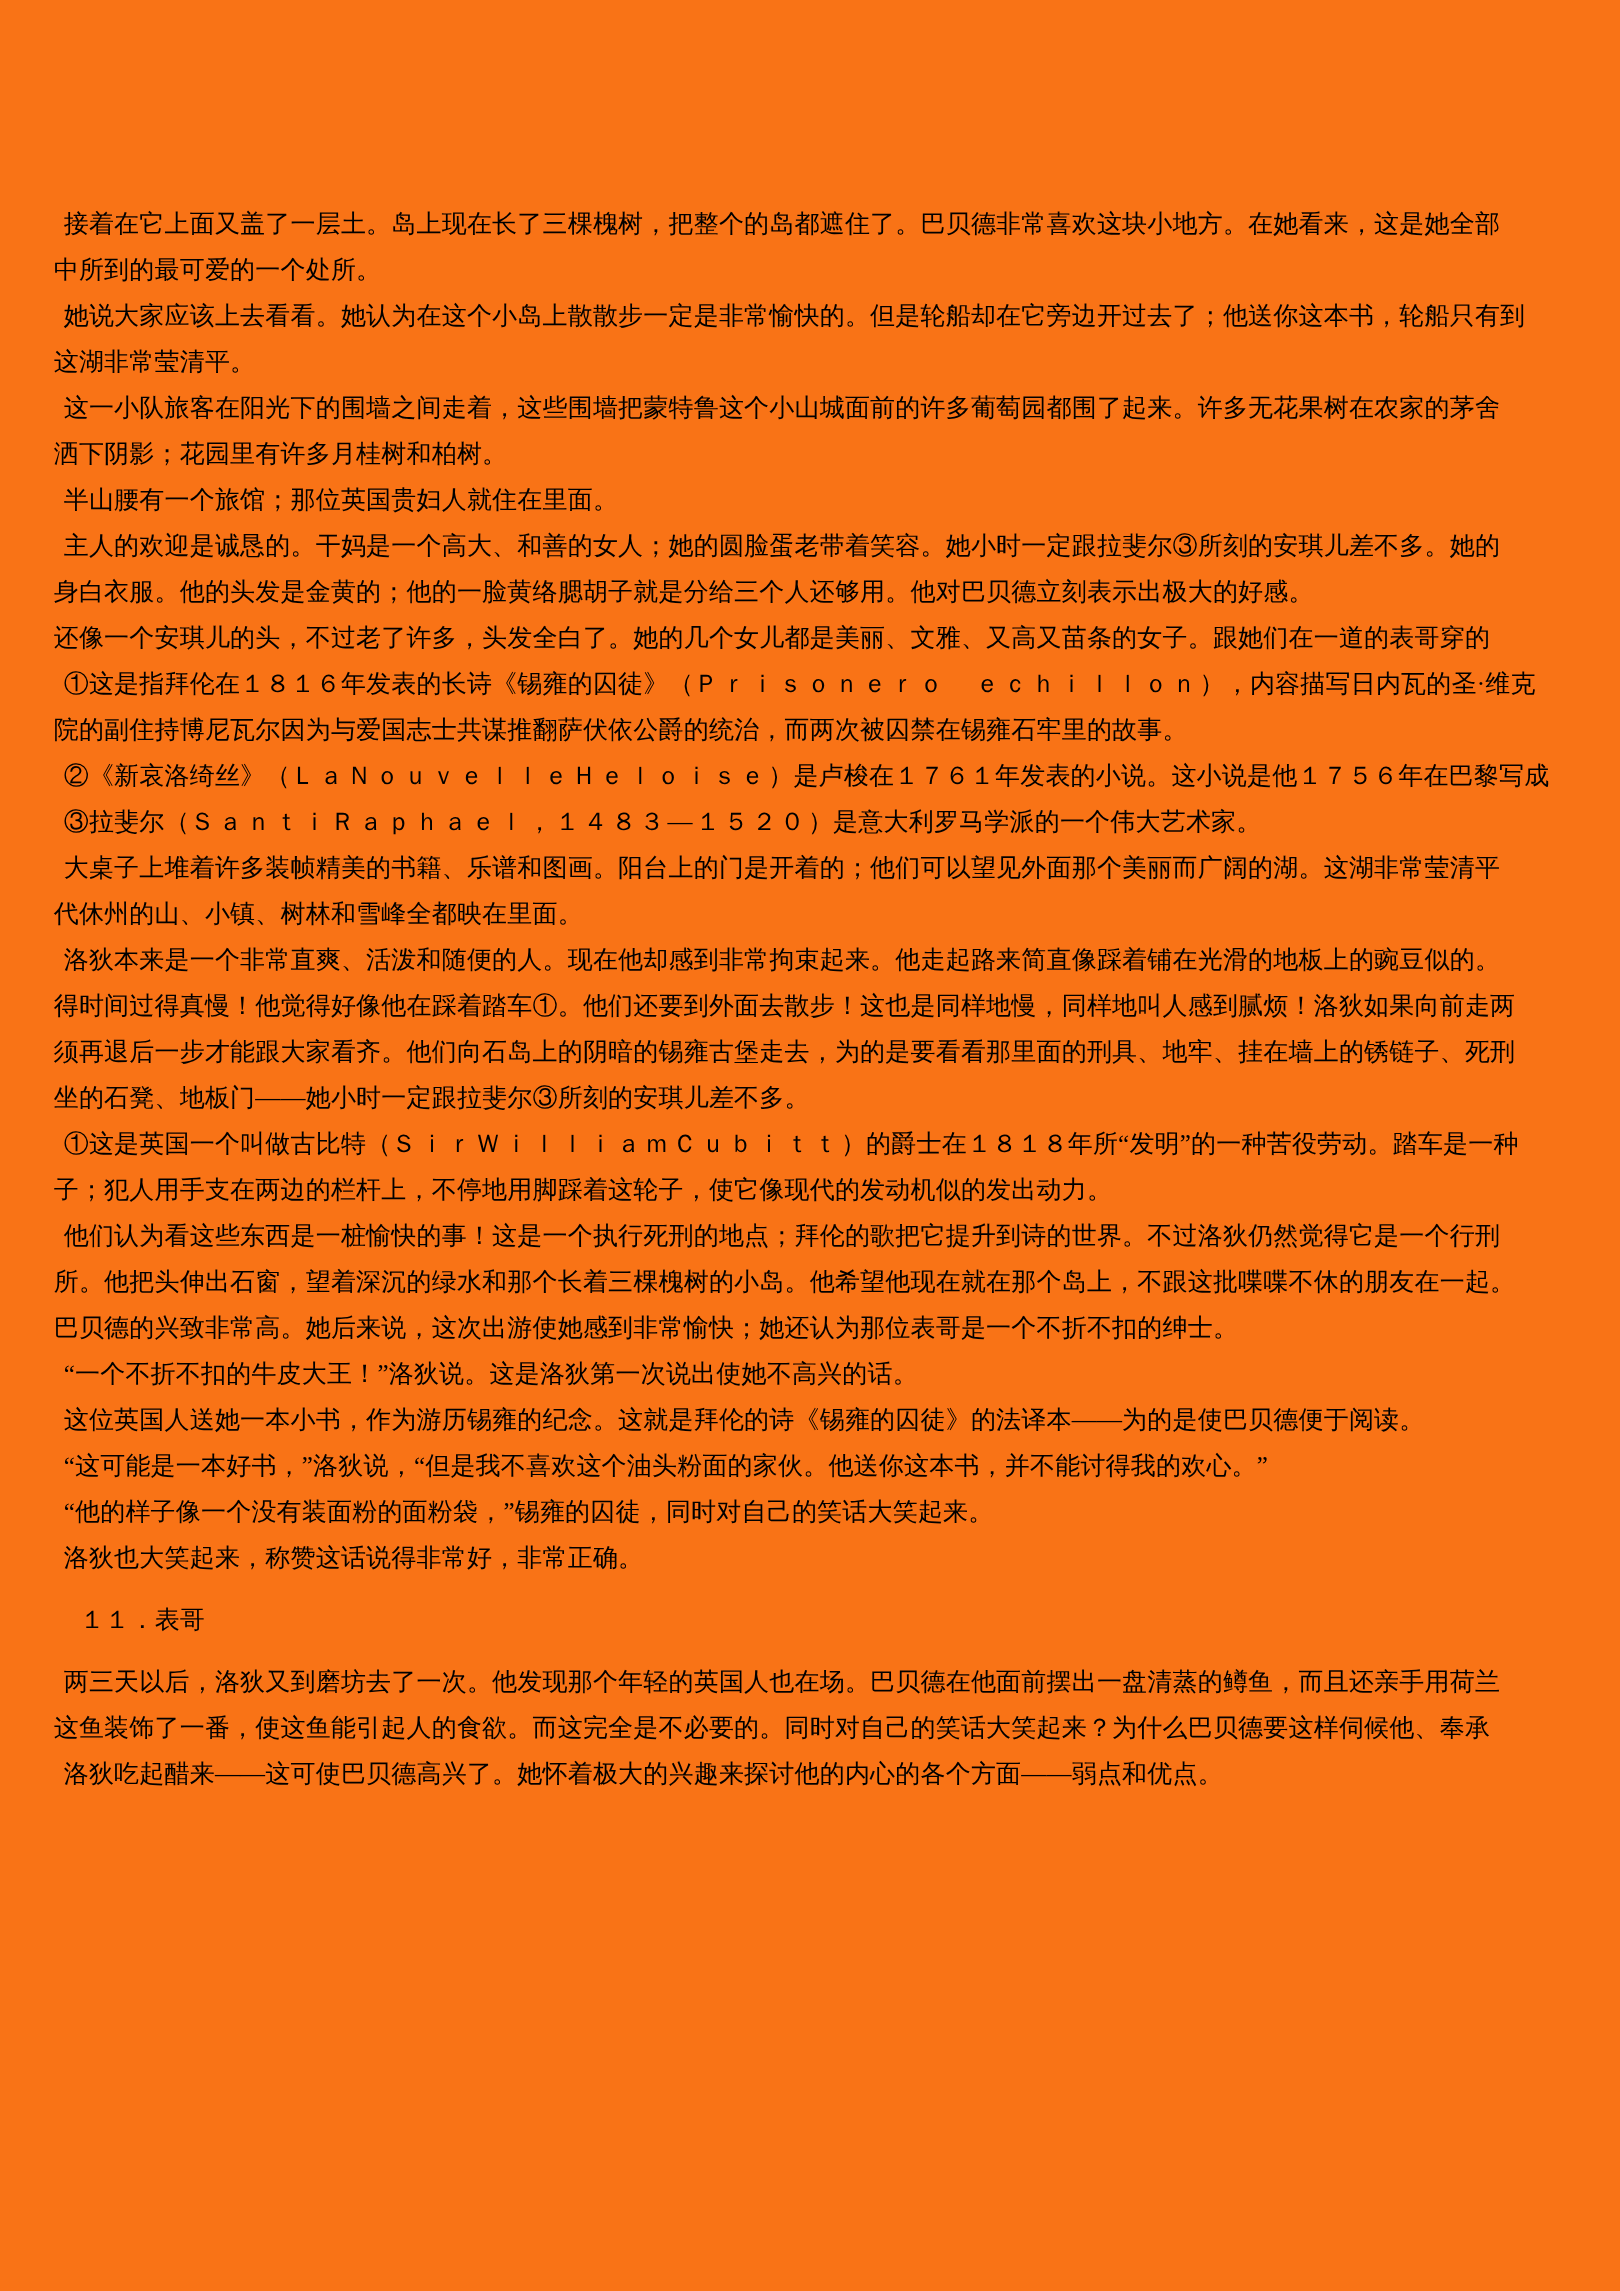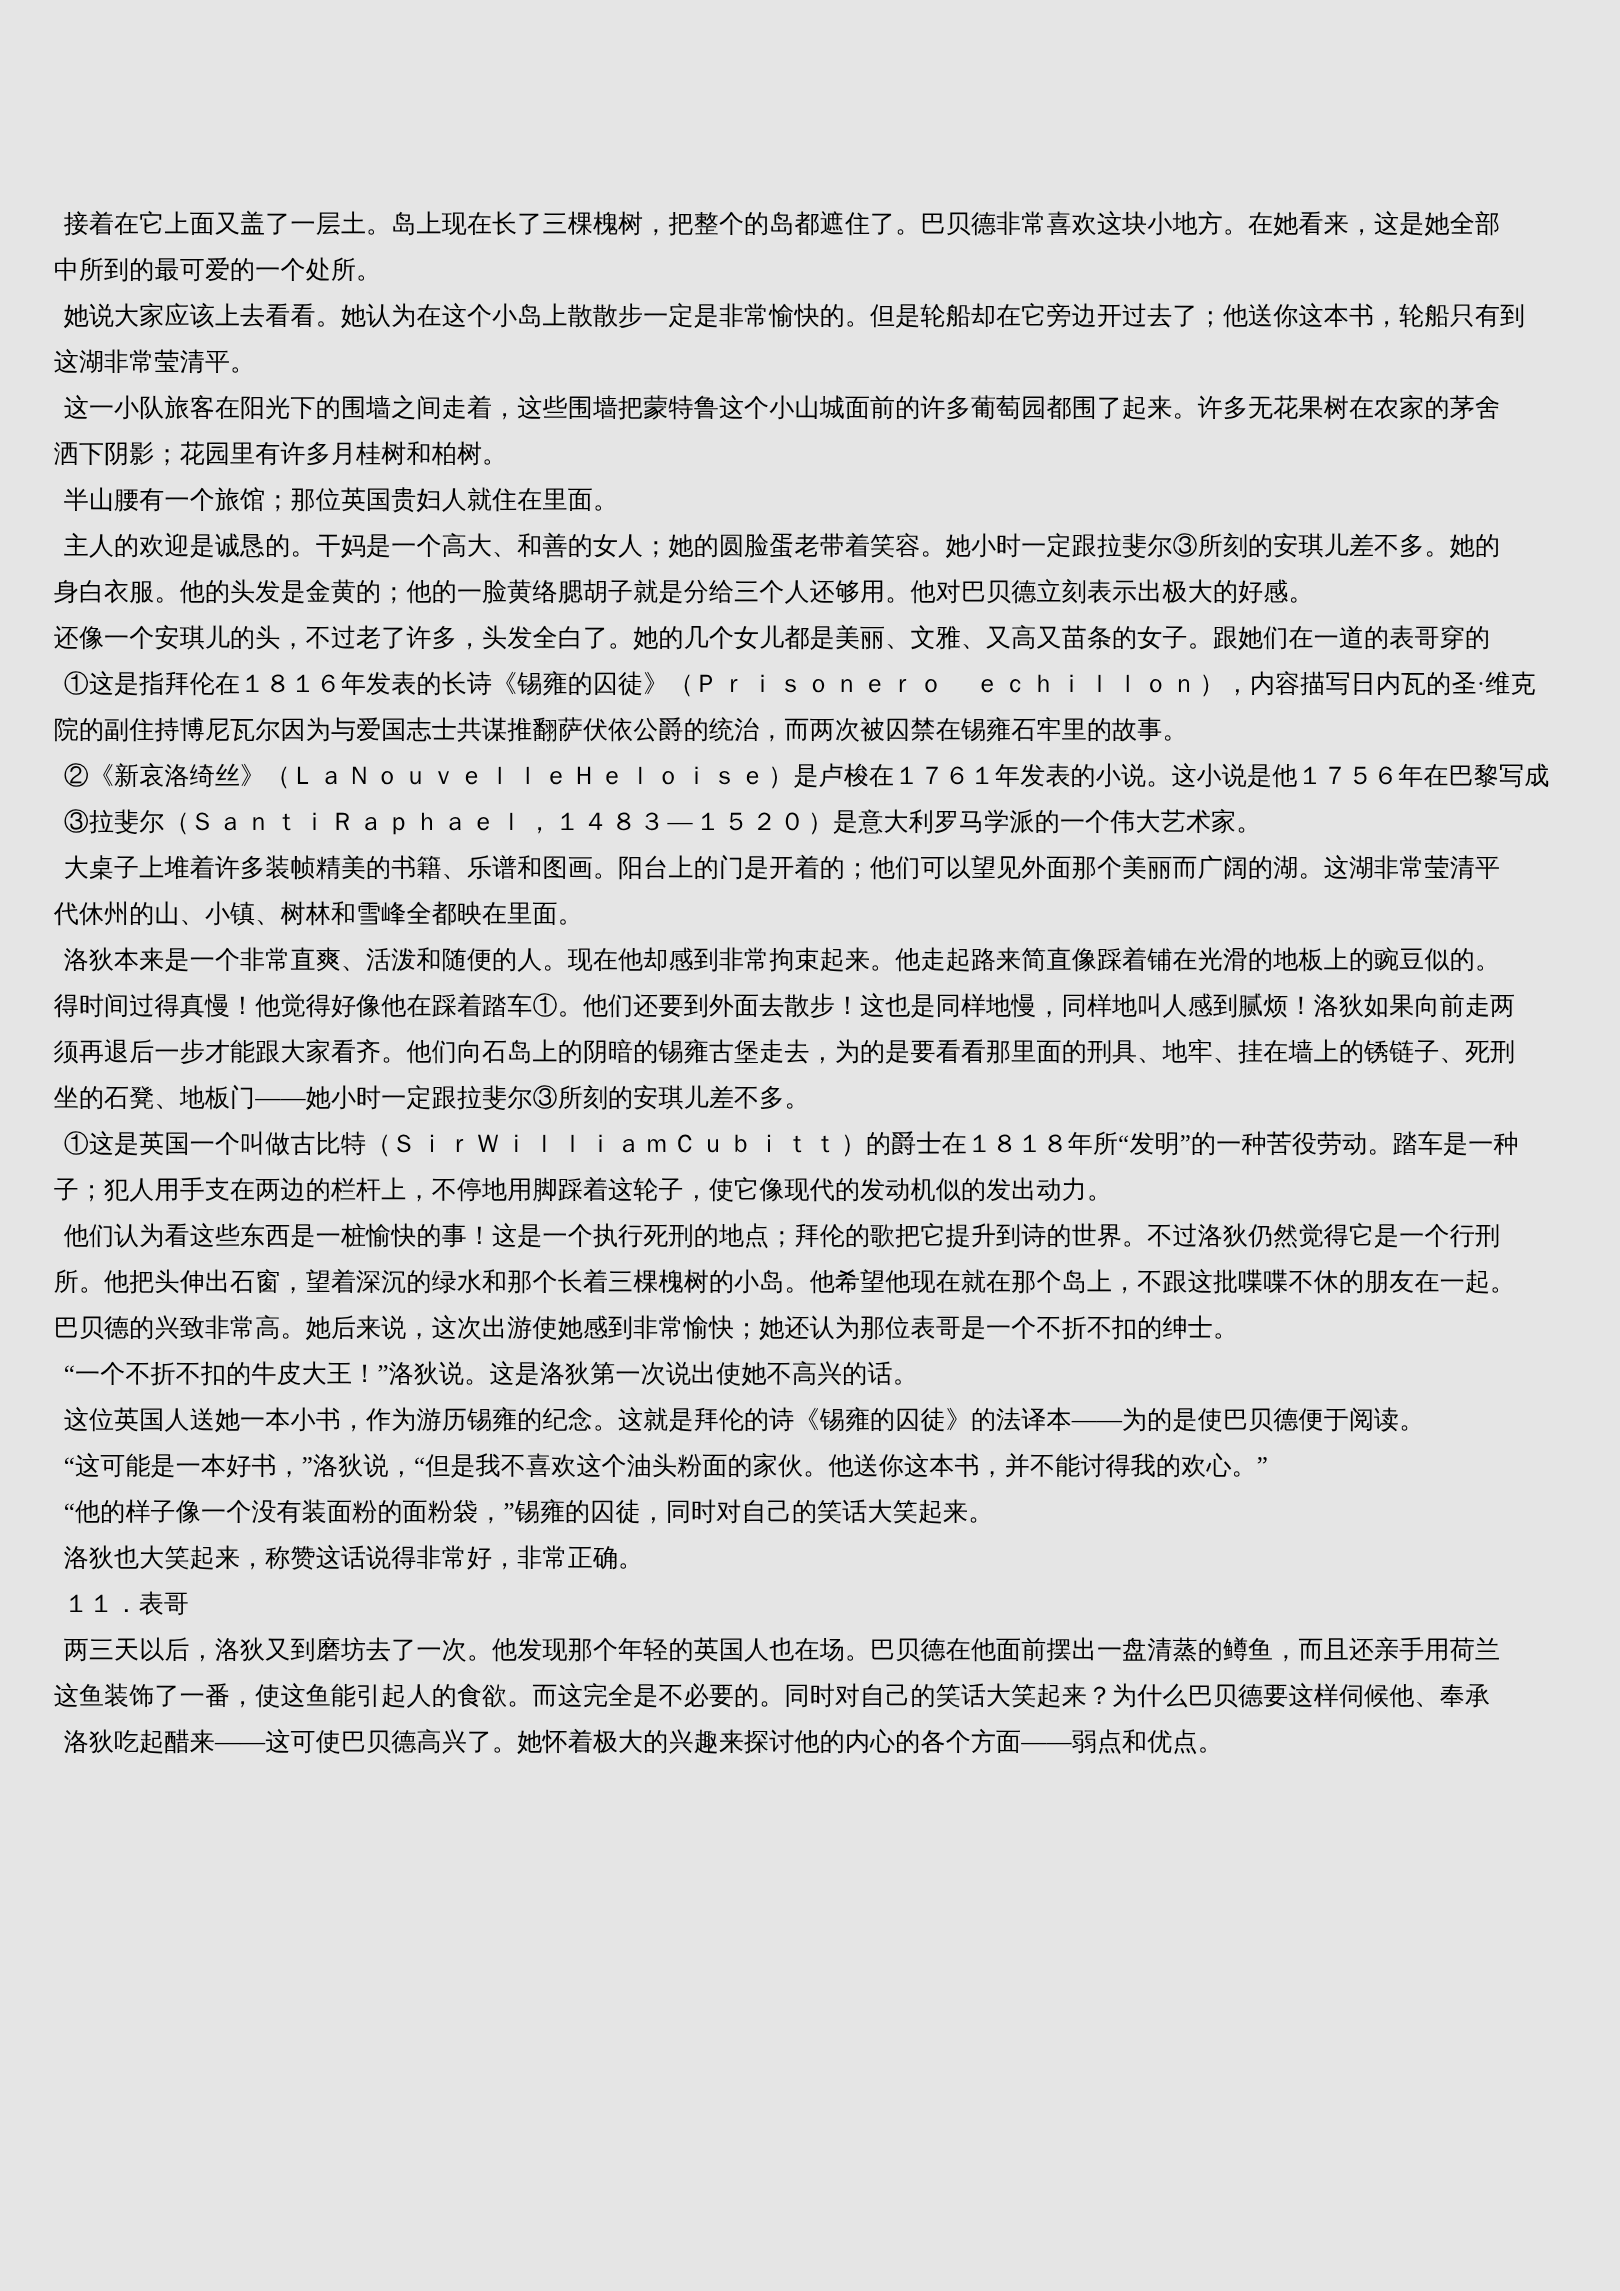--- a/index.html
+++ b/index.html
@@ -11,21 +11,21 @@
     width: 1620px;
     height: 2292px;
     font-family: "Liberation Serif", "DejaVu Serif", serif;
     color: #000000;
     overflow: hidden;
   }
   #page {
     position: relative;
     width: 1620px;
     height: 2292px;
-    background: #e5e5e5;
+    background: #f97316;
     box-sizing: border-box;
     padding: 201px 0 0 0;
   }
   .doc-body {
     padding-left: 13.7px;
     padding-right: 0;
   }
   p.para {
     margin: 0 0 0 0;
     font-size: 25px;
@@ -43,21 +43,21 @@
     margin-left: 40px;
   }
   .wide {
     letter-spacing: 3.1px;
     font-family: Liberation Serif, serif;
   }
   .heading {
     text-indent: 2em;
     font-size: 25px;
     line-height: 46px;
-    margin: 0;
+    margin: 16px;
     white-space: nowrap;
   }
 </style>
 </head>
 <body>
 
 <div id="page">
   <div class="doc-body">
 
     <p class="para">接着在它上面又盖了一层土。岛上现在长了三棵槐树，把整个的岛都遮住了。巴贝德非常喜欢这块小地方。在她看来，这是她全部</p>

